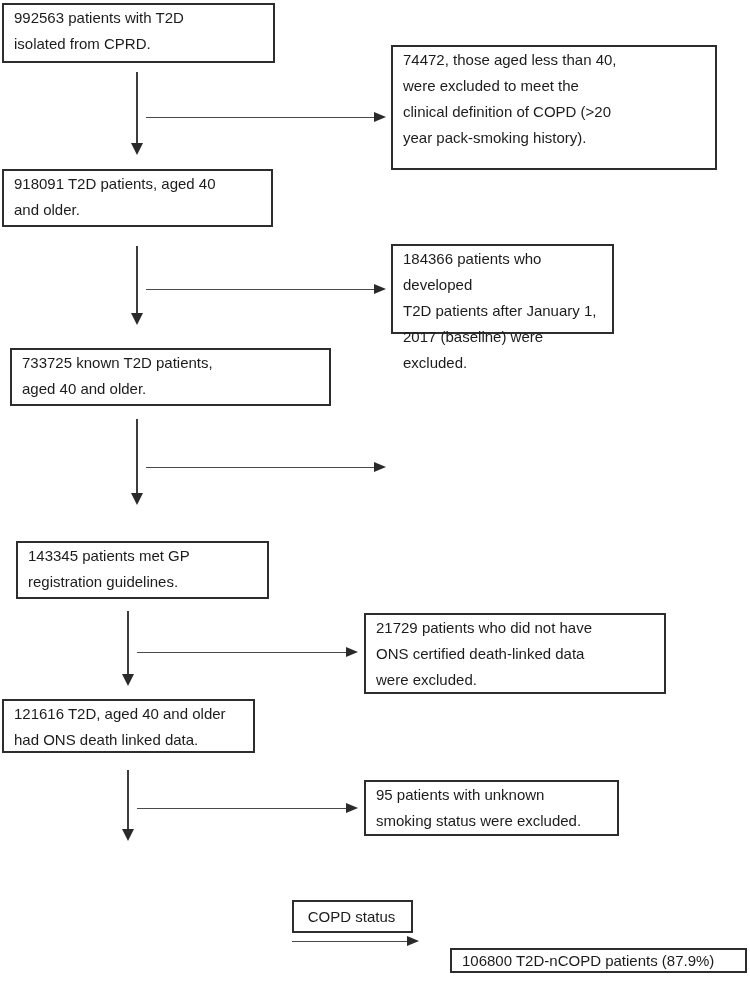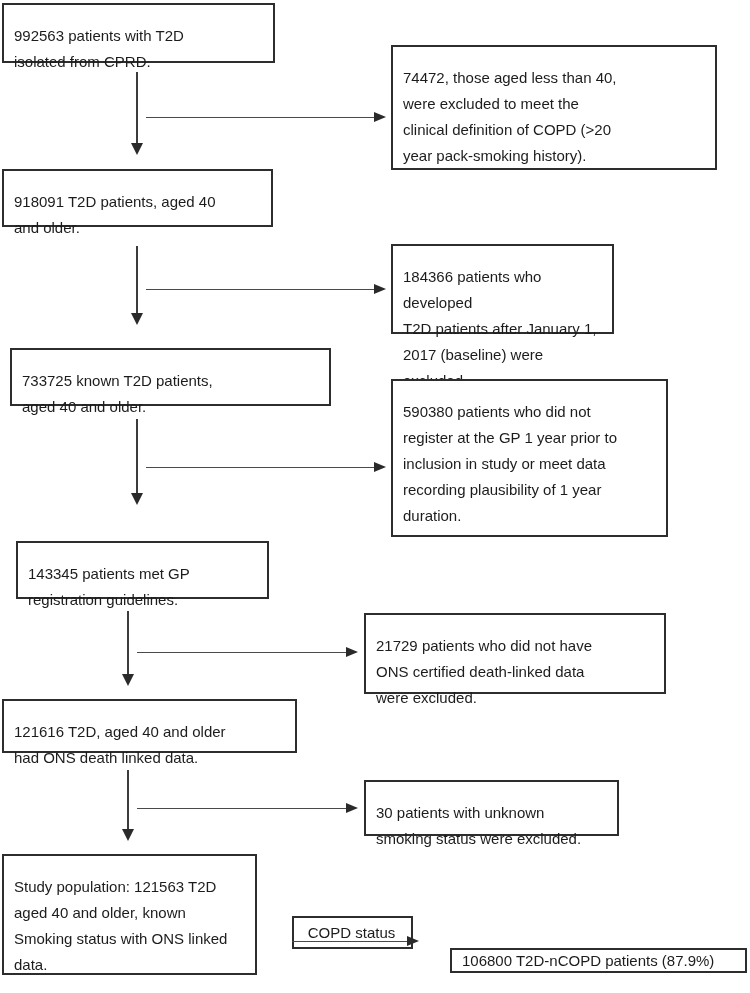--- a/index.html
+++ b/index.html
@@ -16,35 +16,34 @@
     overflow: hidden;
   }
   .box {
     position: absolute;
     box-sizing: border-box;
     border: 2px solid #2d2d2d;
     background: #ffffff;
     color: #1c1c1c;
     font-size: 15px;
     line-height: 26px;
-    padding: 18px 8px 4px 10px;
+    padding: 0 8px 4px 10px;
     white-space: pre-line;
   }
   .box.single {
     display: flex;
     align-items: center;
     white-space: nowrap;
     padding-top: 0;
     padding-bottom: 0;
   }
   .box.label-small {
     justify-content: center;
     padding-left: 4px;
     padding-right: 6px;
-    margin-top: 16px;
   }
   .vline {
     position: absolute;
     width: 2px;
     background: #3c3c3c;
   }
   .hline {
     position: absolute;
     height: 1px;
     background: #4a4a4a;
@@ -76,48 +75,39 @@
 
   <div class="box" style="left:2px; top:169px; width:271px; height:58px">918091 T2D patients, aged 40
 and older.</div>
 
   <div class="box" style="left:10px; top:348px; width:321px; height:58px">733725 known T2D patients,
 aged 40 and older.</div>
 
   <div class="box" style="left:16px; top:541px; width:253px; height:58px">143345 patients met GP
 registration guidelines.</div>
 
-  <div class="box" style="left:2px; top:699px; width:295px; height:54px">121616 T2D, aged 40 and older
+  <div class="box" style="left:2px; top:699px; width:253px; height:54px">121616 T2D, aged 40 and older
 had ONS death linked data.</div>
 
-  <div class="box" style="left:2px; top:854px; width:255px; height:121px">Study population: 121563 T2D
-aged 40 and older, known
-Smoking status with ONS linked
-data.</div>
 
   <div class="box" style="left:391px; top:45px; width:326px; height:125px">74472, those aged less than 40,
 were excluded to meet the
 clinical definition of COPD (&gt;20
 year pack-smoking history).</div>
 
   <div class="box" style="left:391px; top:244px; width:223px; height:90px">184366 patients who developed
 T2D patients after January 1,
 2017 (baseline) were excluded.</div>
 
-  <div class="box" style="left:391px; top:379px; width:277px; height:158px">590380 patients who did not
-register at the GP 1 year prior to
-inclusion in study or meet data
-recording plausibility of 1 year
-duration.</div>
 
   <div class="box" style="left:364px; top:613px; width:302px; height:81px">21729 patients who did not have
 ONS certified death-linked data
 were excluded.</div>
 
-  <div class="box" style="left:364px; top:780px; width:255px; height:56px">30 patients with unknown
+  <div class="box" style="left:364px; top:780px; width:255px; height:56px">95 patients with unknown
 smoking status were excluded.</div>
 
   <div class="box single label-small" style="left:292px; top:900px; width:121px; height:33px">COPD status</div>
 
 
   <div class="box single" style="left:450px; top:948px; width:297px; height:25px">106800 T2D-nCOPD patients (87.9%)</div>
 
   <div class="vline" style="left:136px; top:72px; height:72px"></div>
   <div class="head-down" style="left:131px; top:143px"></div>
   <div class="hline" style="left:146px; top:117px; width:228px"></div>

